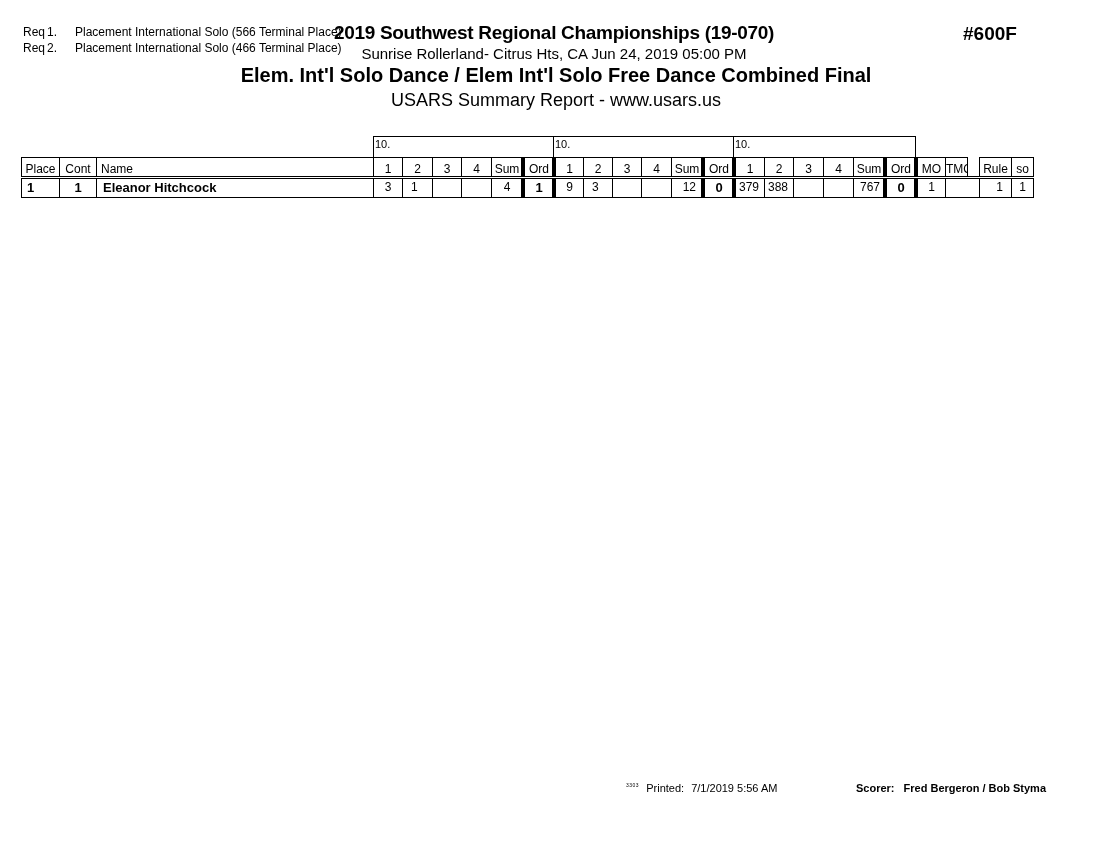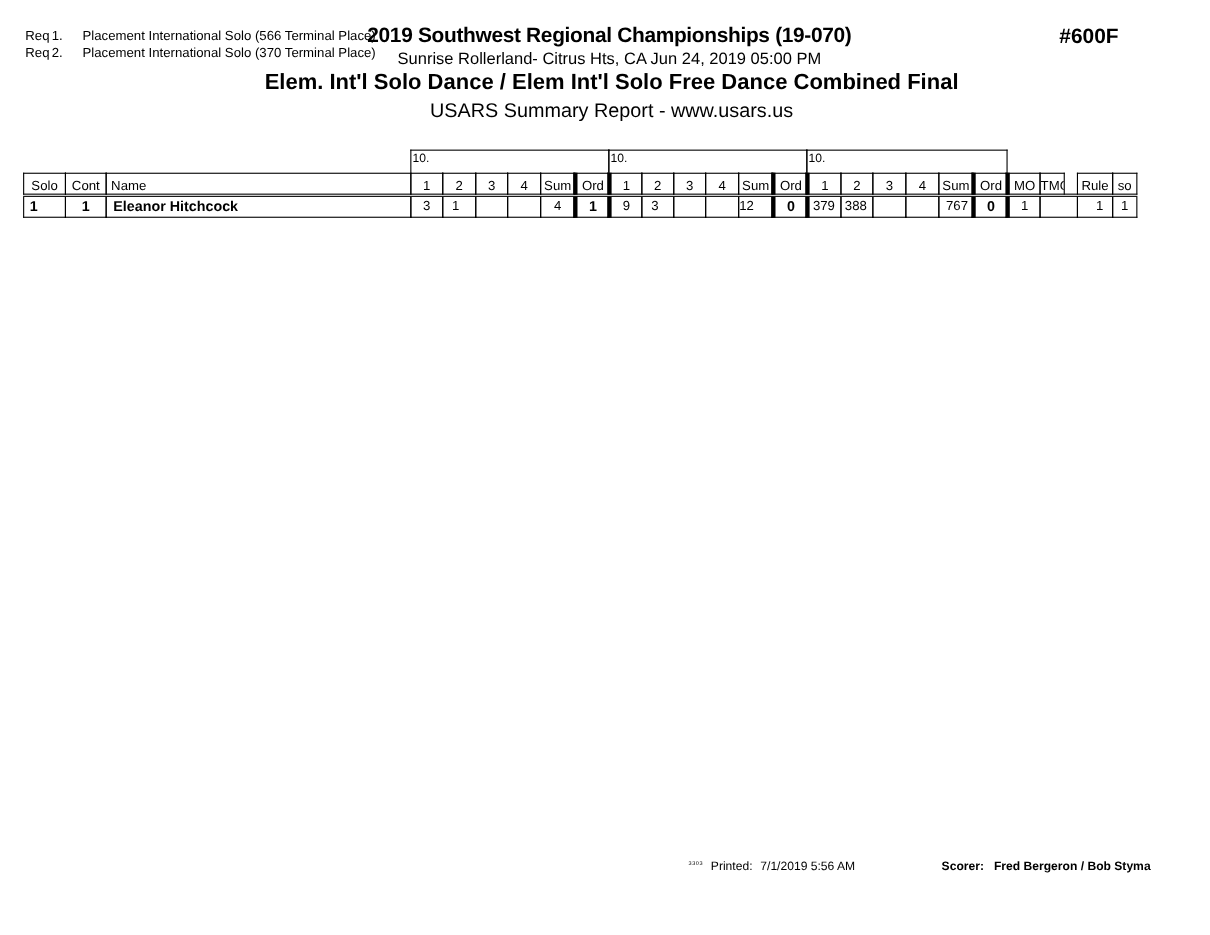--- a/index.html
+++ b/index.html
@@ -25,35 +25,35 @@
   .footer { top:782px; font-size:11px; }
   .tiny { font-size:5px; vertical-align:top; letter-spacing:0.5px; }
 </style>
 </head>
 <body>
 
 <div class="abs req" style="top:25px;">
   <span class="k">Req</span><span class="n">1.</span><span>Placement International Solo (566 Terminal Place)</span>
 </div>
 <div class="abs req" style="top:41px;">
-  <span class="k">Req</span><span class="n">2.</span><span>Placement International Solo (370 Terminal Place)</span>
+  <span class="k">Req</span><span class="n">2.</span><span>Placement International Solo (466 Terminal Place)</span>
 </div>
 
 <div class="abs title1">2019 Southwest Regional Championships (19-070)</div>
 <div class="abs title2">Sunrise Rollerland- Citrus Hts, CA  Jun 24, 2019  05:00 PM</div>
 <div class="abs title3">Elem. Int'l Solo Dance / Elem Int'l Solo Free Dance Combined Final</div>
 <div class="abs title4">USARS Summary Report - www.usars.us</div>
 <div class="abs evno">#600F</div>
 
 <div class="grp" style="left:373px;width:181px;">10.</div>
 <div class="grp" style="left:553px;width:181px;">10.</div>
 <div class="grp" style="left:733px;width:183px;">10.</div>
 
 <div>
-  <div class="cell hdr" style="left:21px;width:39px;">Solo</div>
+  <div class="cell hdr" style="left:21px;width:39px;">Place</div>
   <div class="cell hdr" style="left:59px;width:38px;">Cont</div>
   <div class="cell hdr left" style="left:96px;width:278px;">Name</div>
 
   <div class="cell hdr" style="left:373px;width:30px;">1</div>
   <div class="cell hdr" style="left:402px;width:31px;">2</div>
   <div class="cell hdr" style="left:432px;width:30px;">3</div>
   <div class="cell hdr" style="left:461px;width:31px;">4</div>
   <div class="cell hdr" style="left:491px;width:32px;">Sum</div>
   <div class="cell hdr thickL" style="left:521px;width:33px;">Ord</div>
 
@@ -87,21 +87,21 @@
     <div class="cell row" style="left:402px;width:31px;text-align:left;padding-left:8px;">1</div>
     <div class="cell row" style="left:432px;width:30px;"></div>
     <div class="cell row" style="left:461px;width:31px;"></div>
     <div class="cell row" style="left:491px;width:32px;">4</div>
     <div class="cell row b thickL" style="left:521px;width:33px;">1</div>
 
     <div class="cell row thickL" style="left:552px;width:32px;">9</div>
     <div class="cell row" style="left:583px;width:30px;text-align:left;padding-left:8px;">3</div>
     <div class="cell row" style="left:612px;width:30px;"></div>
     <div class="cell row" style="left:641px;width:31px;"></div>
-    <div class="cell row" style="left:671px;width:32px;text-align:left;padding-right:6px;">12</div>
+    <div class="cell row" style="left:671px;width:32px;text-align:right;padding-right:6px;">12</div>
     <div class="cell row b thickL" style="left:701px;width:33px;">0</div>
 
     <div class="cell row thickL" style="left:732px;width:33px;text-align:left;padding-left:3px;">379</div>
     <div class="cell row" style="left:764px;width:30px;text-align:left;padding-left:3px;">388</div>
     <div class="cell row" style="left:793px;width:31px;"></div>
     <div class="cell row" style="left:823px;width:31px;"></div>
     <div class="cell row" style="left:853px;width:32px;text-align:right;padding-right:4px;">767</div>
     <div class="cell row b thickL" style="left:883px;width:33px;">0</div>
 
     <div class="cell row thickL" style="left:914px;width:32px;">1</div>

